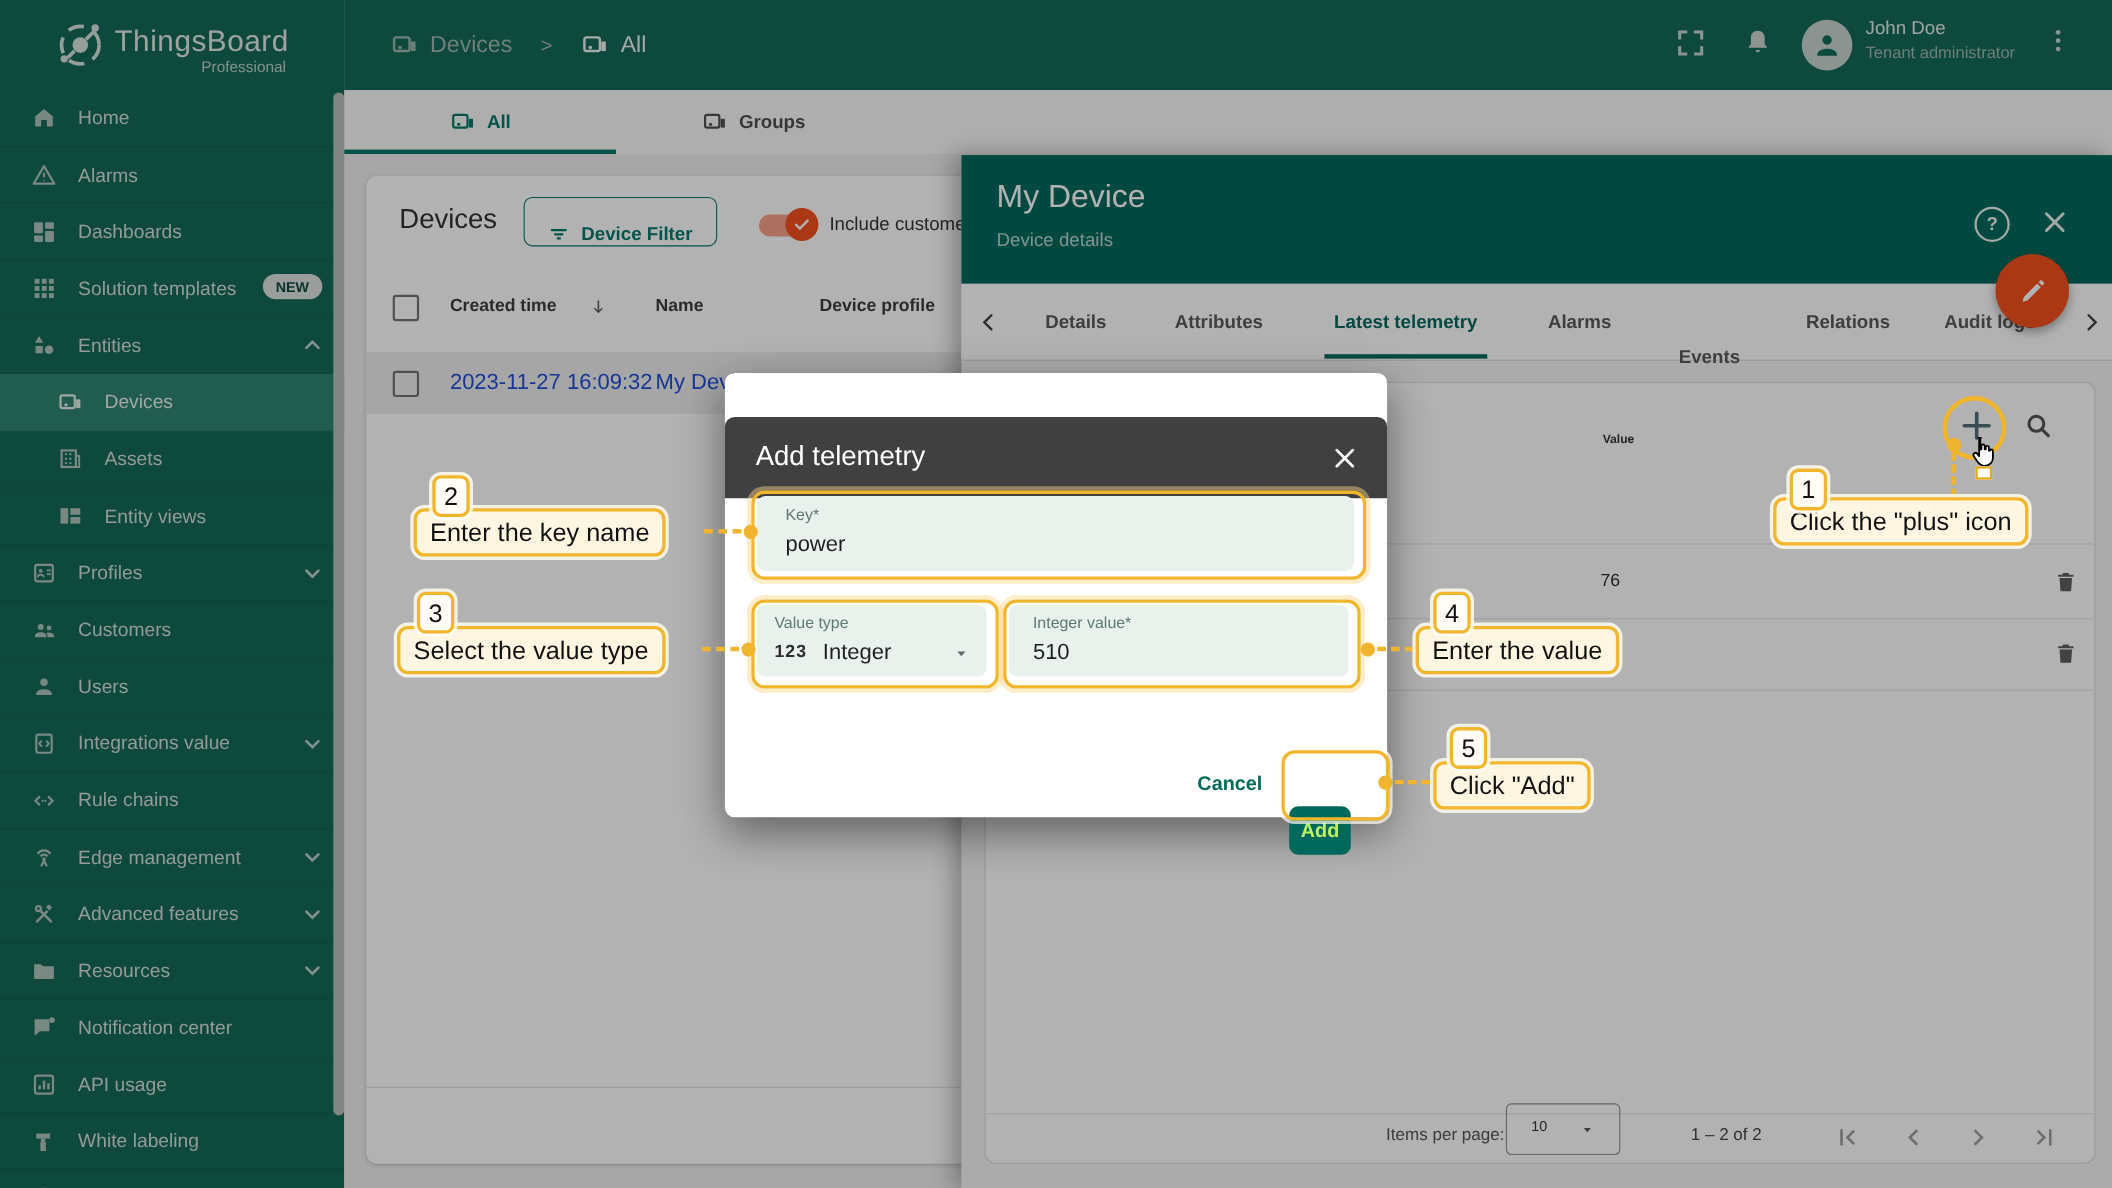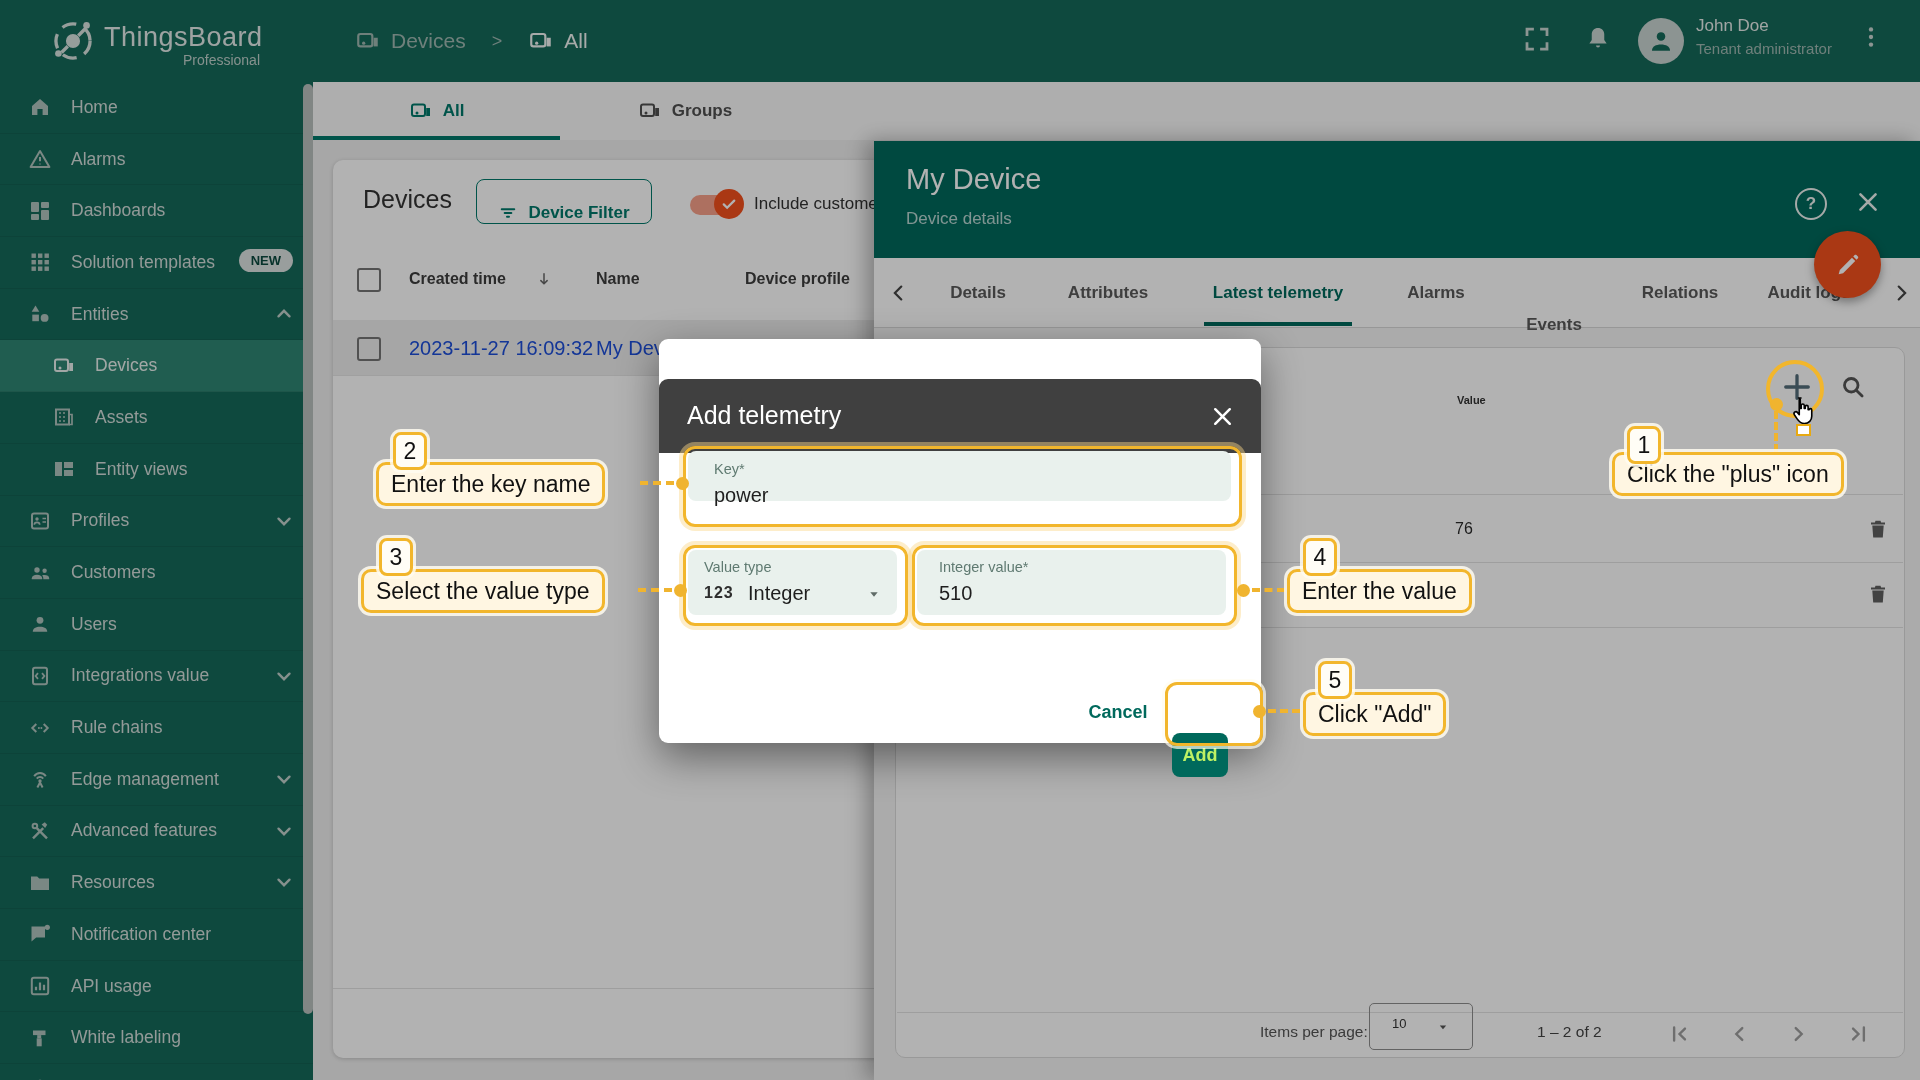--- a/index.html
+++ b/index.html
@@ -593,21 +593,21 @@
   <div id="modal-head" class="abs">
     <div id="modal-title" class="abs">Add telemetry</div>
     <span id="modal-close" class="abs ico">
         <svg viewBox="0 0 24 24" fill="none" stroke="currentColor" stroke-width="2.4" stroke-linecap="round">
           <path d="M5 5l14 14M19 5 5 19"></path>
         </svg>
       </span>
   </div>
 
   <div class="gring" style="left:24px;top:107px;width:553px;height:75px;"></div>
-  <div class="ffield" style="left:29px;top:112px;width:543px;height:50px;">
+  <div class="ffield" style="left:29px;top:112px;width:543px;height:68px;">
     <span class="flabel" style="left:26px;top:10px;">Key*</span>
     <span class="fvalue" style="left:26px;top:33px;">power</span>
   </div>
 
   <div class="gring" style="left:24px;top:206px;width:219px;height:75px;"></div>
   <div class="ffield" style="left:29px;top:211px;width:209px;height:65px;">
     <span class="flabel" style="left:16px;top:9px;">Value type</span>
     <span class="f123" style="left:16px;top:34px;">123</span>
     <span class="fvalue" style="left:60px;top:32px;">Integer</span>
     <span class="fcaret abs ico" style="left:178px;top:36px;">

